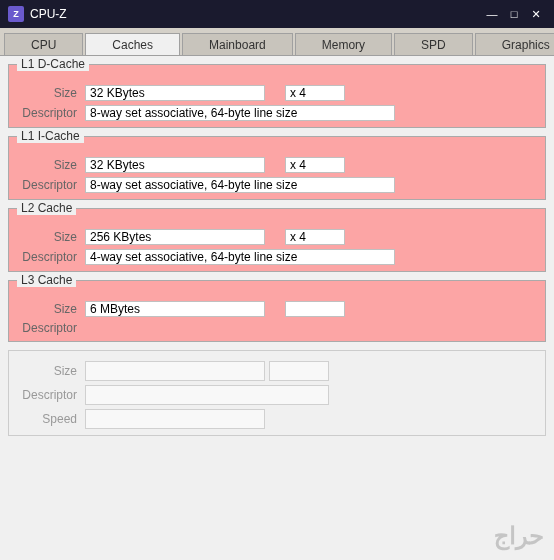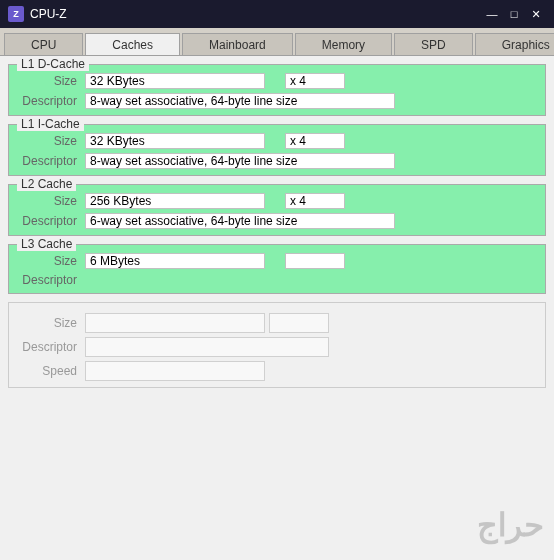--- a/index.html
+++ b/index.html
@@ -89,22 +89,22 @@
     .content {
       background: #f0f0f0;
       padding: 8px;
       height: calc(560px - 28px - 28px);
       overflow: hidden;
     }
 
     .cache-group {
       border: 1px solid #aaa;
       margin-bottom: 8px;
-      background: #86efac;
-      padding: 4px 6px 6px 6px;
+      background: #fca5a5;
+      padding: 16px 6px 6px 6px;
       position: relative;
     }
     .cache-group-title {
       position: absolute;
       top: -8px;
       left: 8px;
       background: #f0f0f0;
       padding: 0 4px;
       font-size: 12px;
       color: #333;
@@ -171,24 +171,24 @@
     .empty-value-small {
       width: 60px;
       margin-left: 4px;
       border: 1px solid #d0d0d0;
       background: #f8f8f8;
       height: 20px;
     }
 
     .watermark {
       position: absolute;
-      bottom: 16px;
+      bottom: 10px;
       right: 10px;
       opacity: 0.3;
-      font-size: 32px;
+      font-size: 24px;
       font-weight: bold;
       color: #666;
       letter-spacing: 2px;
     }
   </style>
 </head>
 <body>
 
 <div>
   <div class="title-bar">
@@ -264,21 +264,21 @@
       <div class="cache-value-box cache-value-main">
         <span>256 KBytes</span>
       </div>
       <div class="cache-value-box cache-value-multiplier">
         <span>x 4</span>
       </div>
     </div>
     <div class="cache-row">
       <span class="cache-label">Descriptor</span>
       <div class="cache-value-box cache-value-descriptor">
-        <span>6-way set associative, 64-byte line size</span>
+        <span>4-way set associative, 64-byte line size</span>
       </div>
     </div>
   </div>
 
   <div class="cache-group">
     <span class="cache-group-title">L3 Cache</span>
     <div class="cache-row">
       <span class="cache-label">Size</span>
       <div class="cache-value-box cache-value-main">
         <span>6 MBytes</span>

